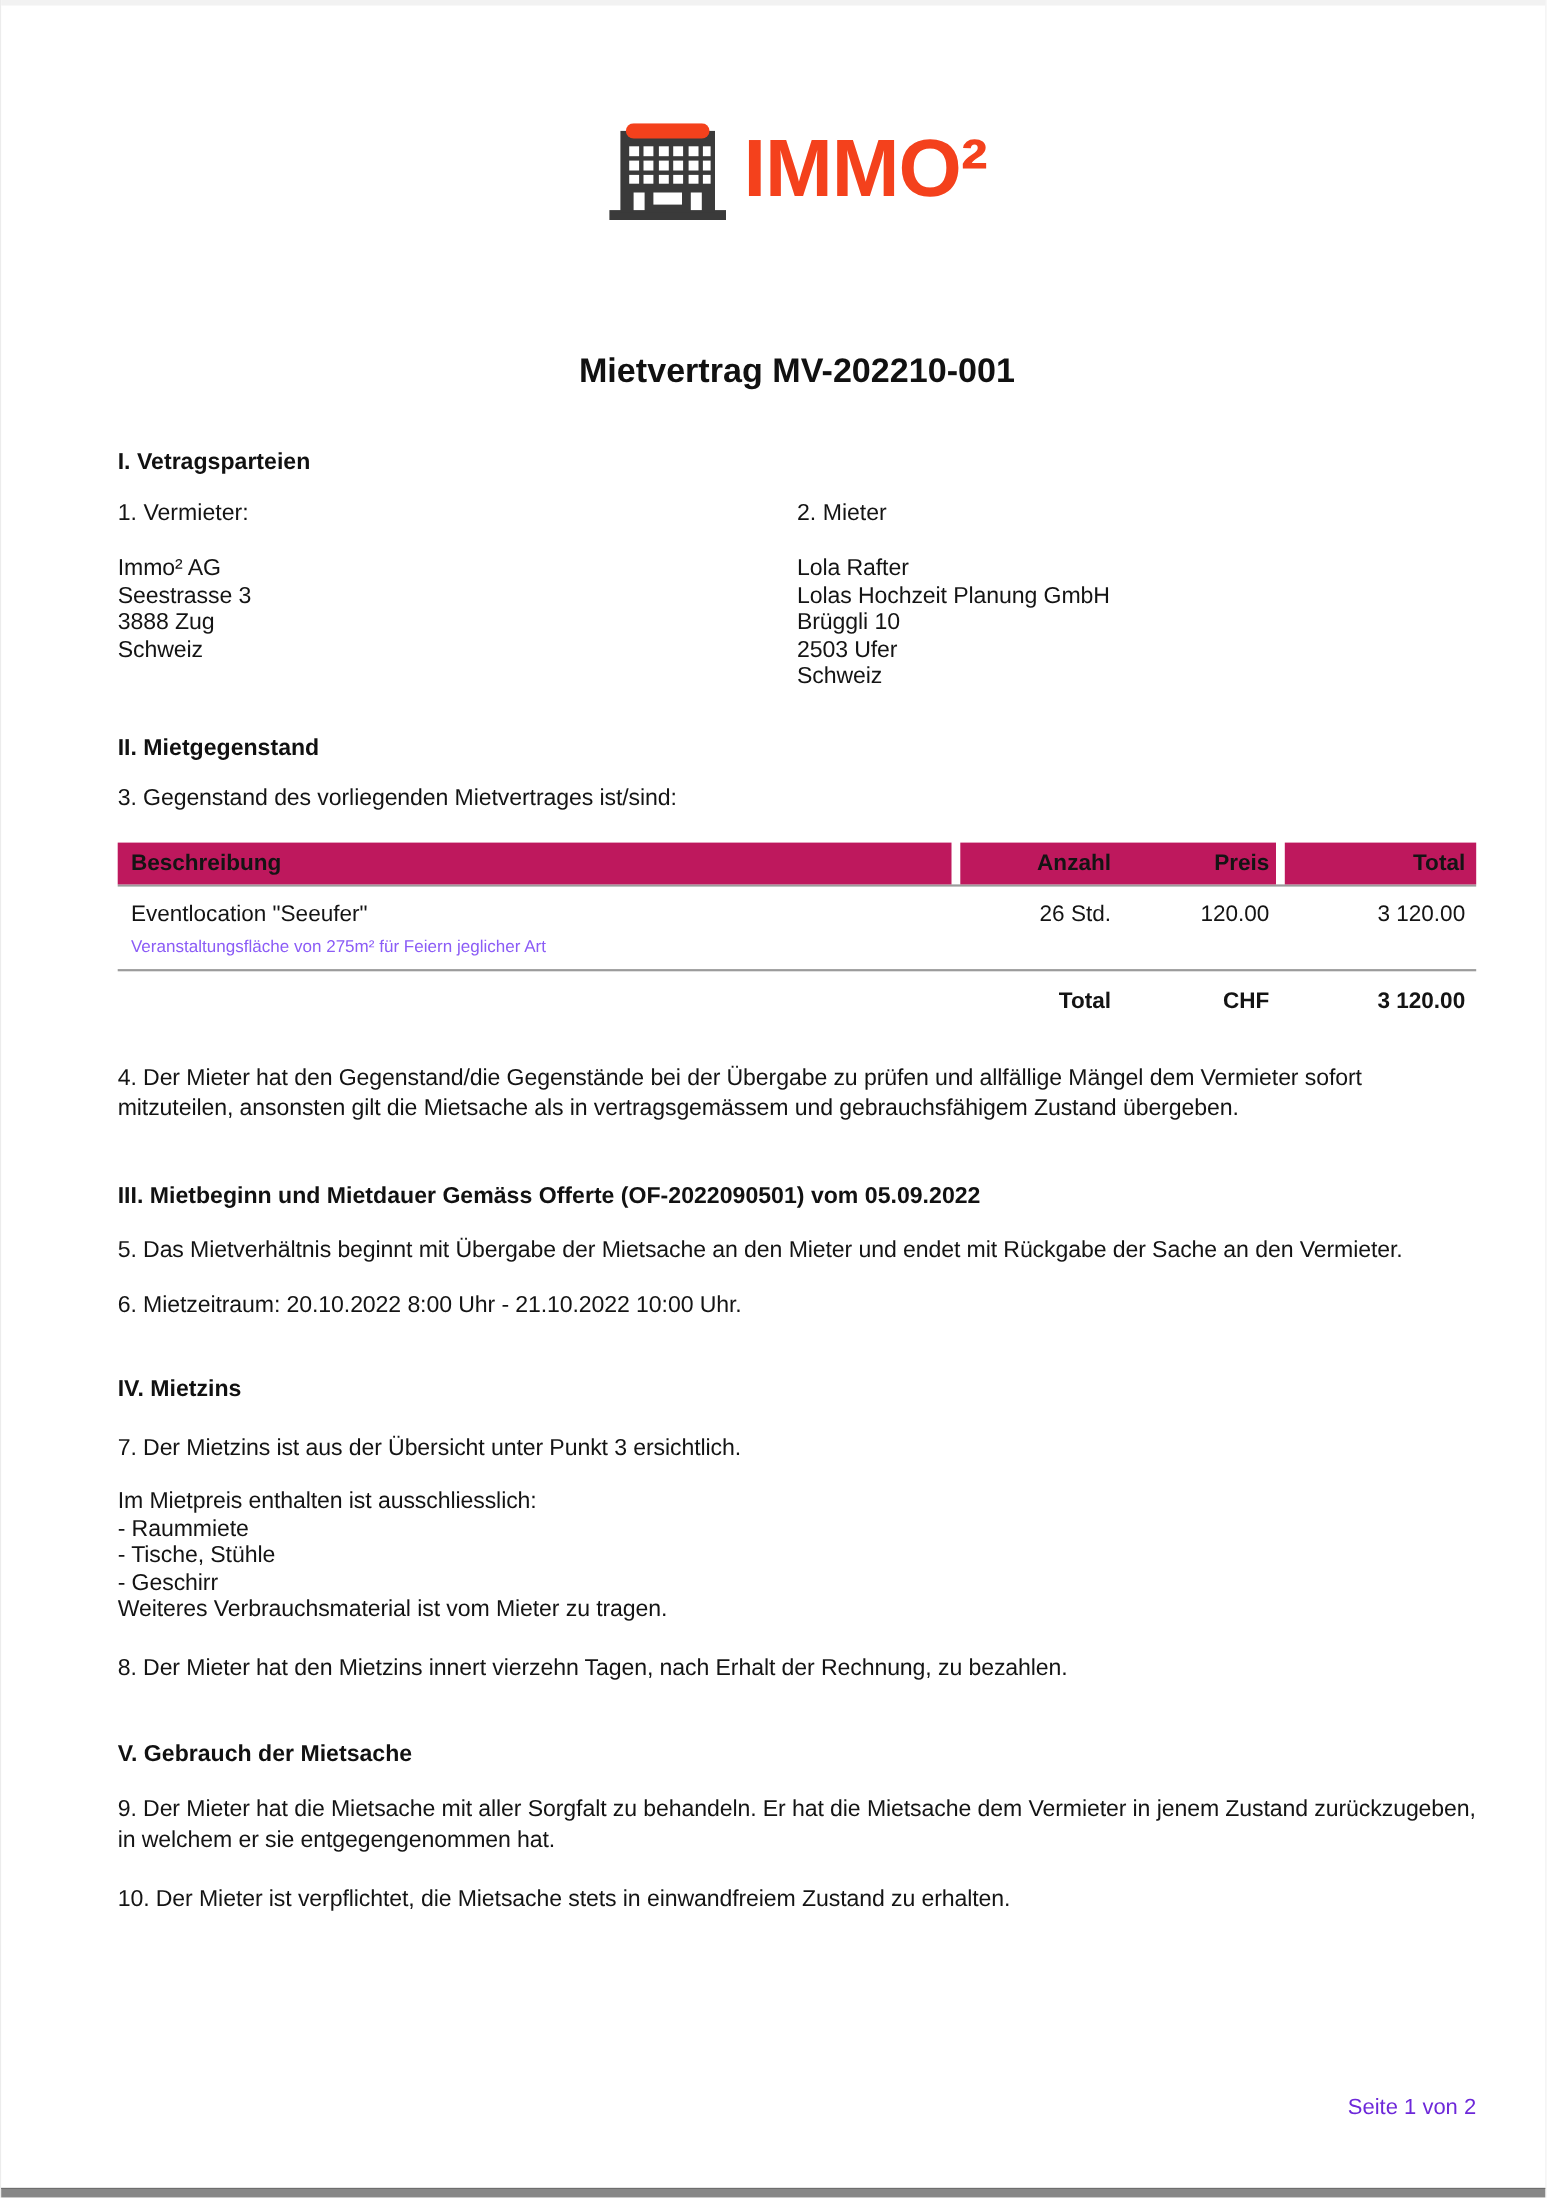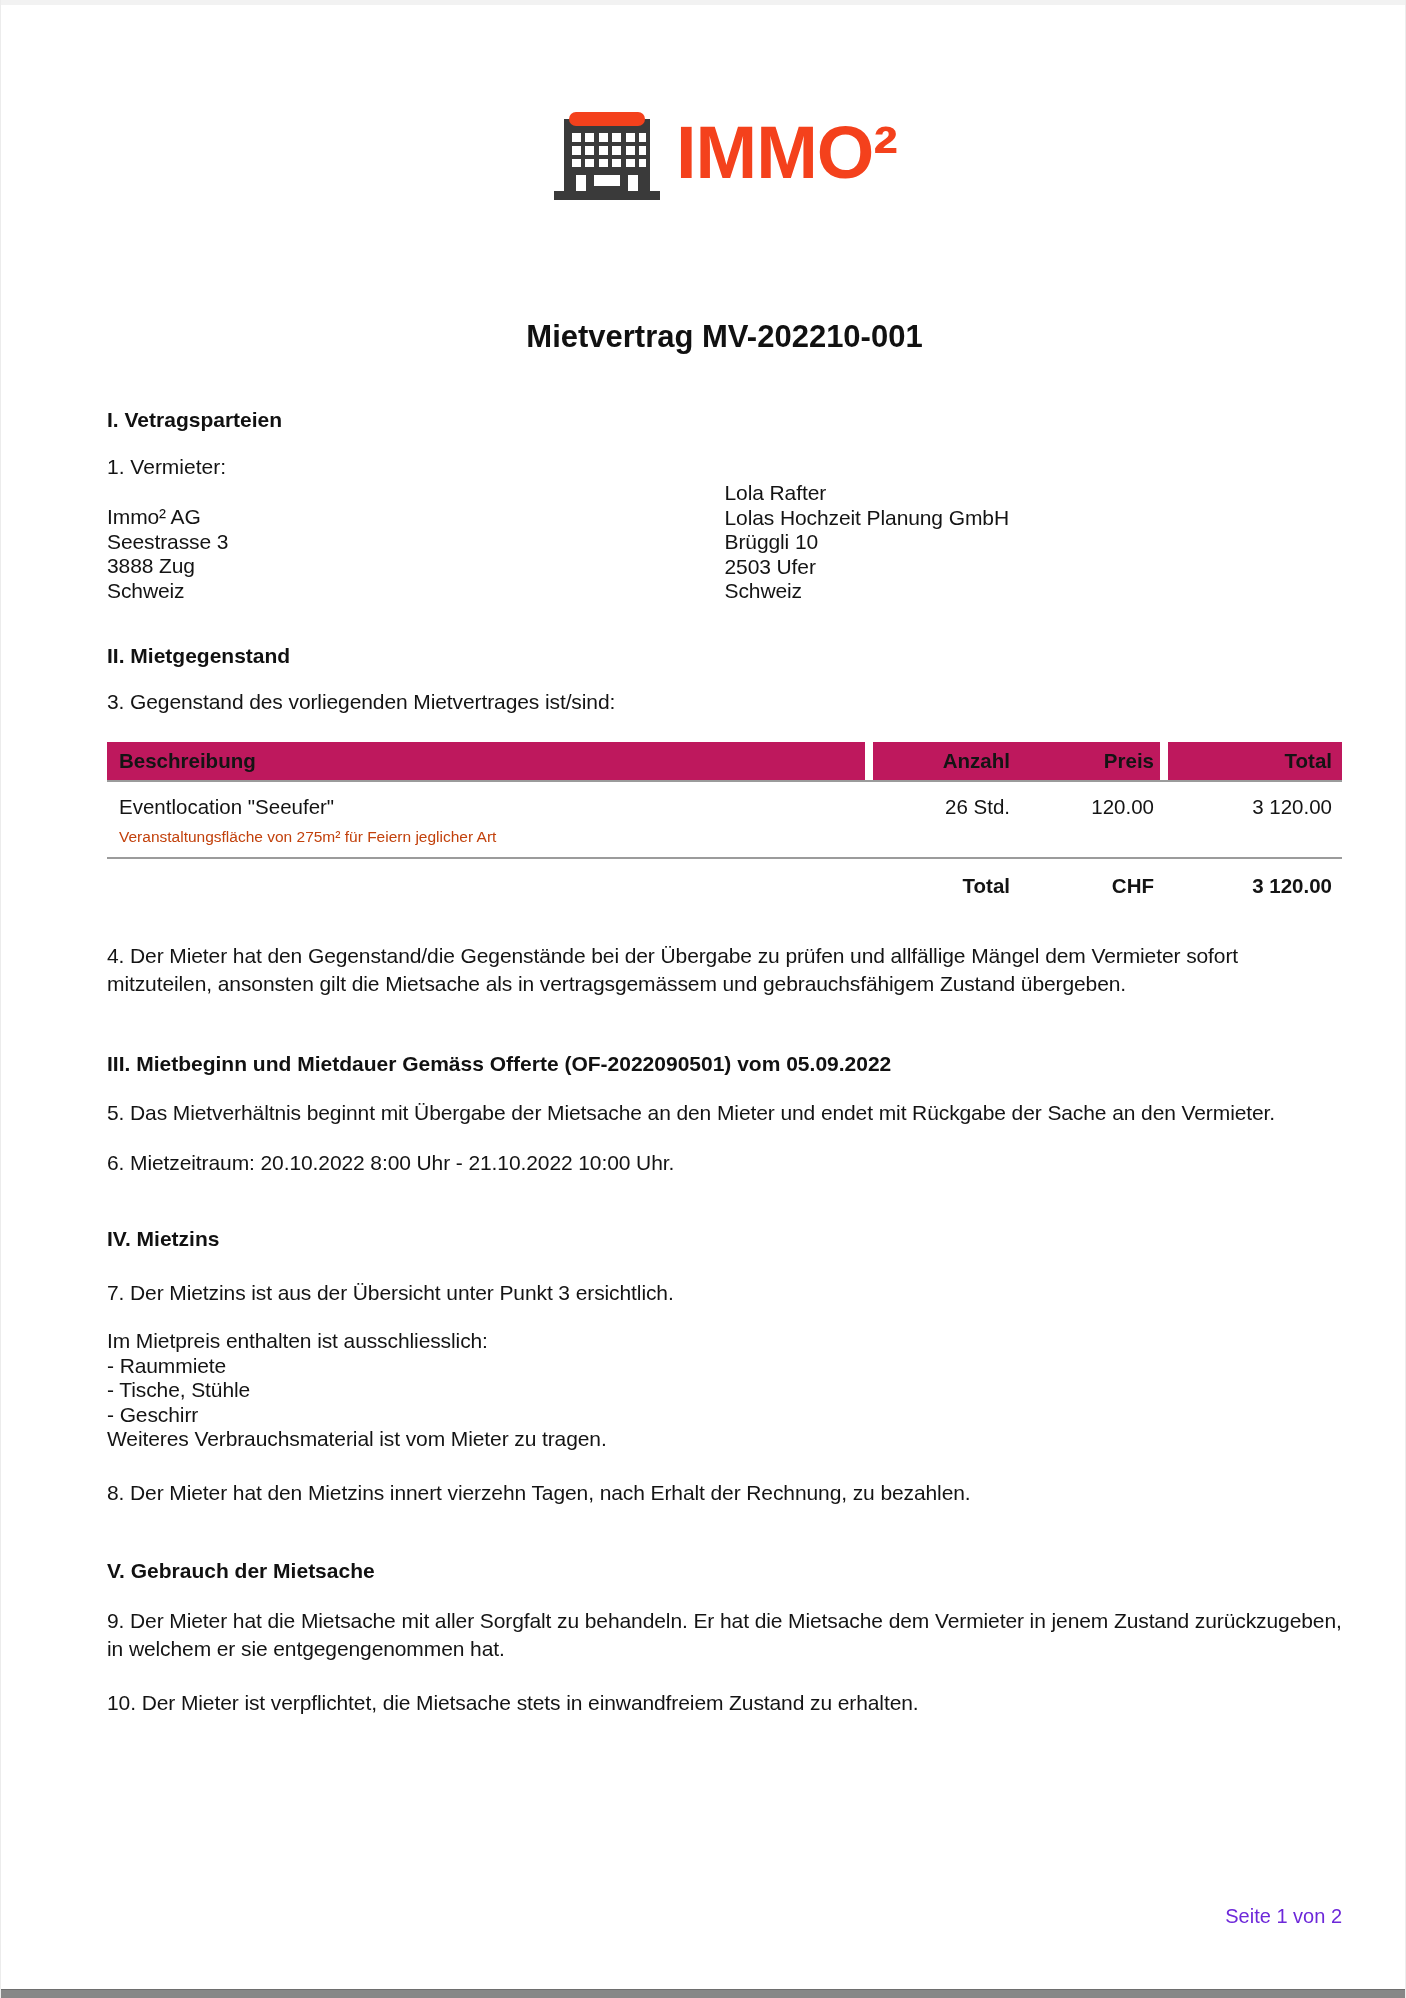--- a/index.html
+++ b/index.html
@@ -57,21 +57,21 @@
   .th-preis  { width:144px; text-align:right; }
   .th-total { width:174px; box-sizing:border-box; padding:7px 10px 7px 12px; text-align:right; }
 
   .tbl-row { display:flex; gap:8px; padding-top:13px; }
   .td-desc { flex:1; padding-left:12px; box-sizing:border-box; }
   .td-mid { width:287px; box-sizing:border-box; padding-right:6px; display:flex; }
   .td-anzahl { width:137px; text-align:right; }
   .td-preis  { width:144px; text-align:right; }
   .td-total { width:174px; box-sizing:border-box; padding-right:10px; text-align:right; }
 
-  .tbl-subdesc { font-size:15.5px; margin:9px 0 11px 12px; color:#c2410c; }
+  .tbl-subdesc { font-size:15.5px; margin:9px 0 11px 12px; color:#8b5cf6; }
   .tbl-divider { border-bottom:2px solid #9b9b9b; }
   .tbl-total-row { display:flex; gap:8px; padding:15px 0 16px 0; font-weight:bold; }
 
   
   .page-footer {
     position:absolute; top:1905px; right:63px;
     font-size:20px; color:#6d28d9;
   }
 </style>
 </head>
@@ -121,20 +121,21 @@
       <div class="party">
         <div class="party-label">1. Vermieter:</div>
         <div class="party-address tight-lines">
           <div>Immo² AG</div>
           <div>Seestrasse 3</div>
           <div>3888 Zug</div>
           <div>Schweiz</div>
         </div>
       </div>
       <div class="party">
+        <div class="party-label">2. Mieter</div>
         <div class="party-address tight-lines">
           <div>Lola Rafter</div>
           <div>Lolas Hochzeit Planung GmbH</div>
           <div>Brüggli 10</div>
           <div>2503 Ufer</div>
           <div>Schweiz</div>
         </div>
       </div>
     </div>
 

